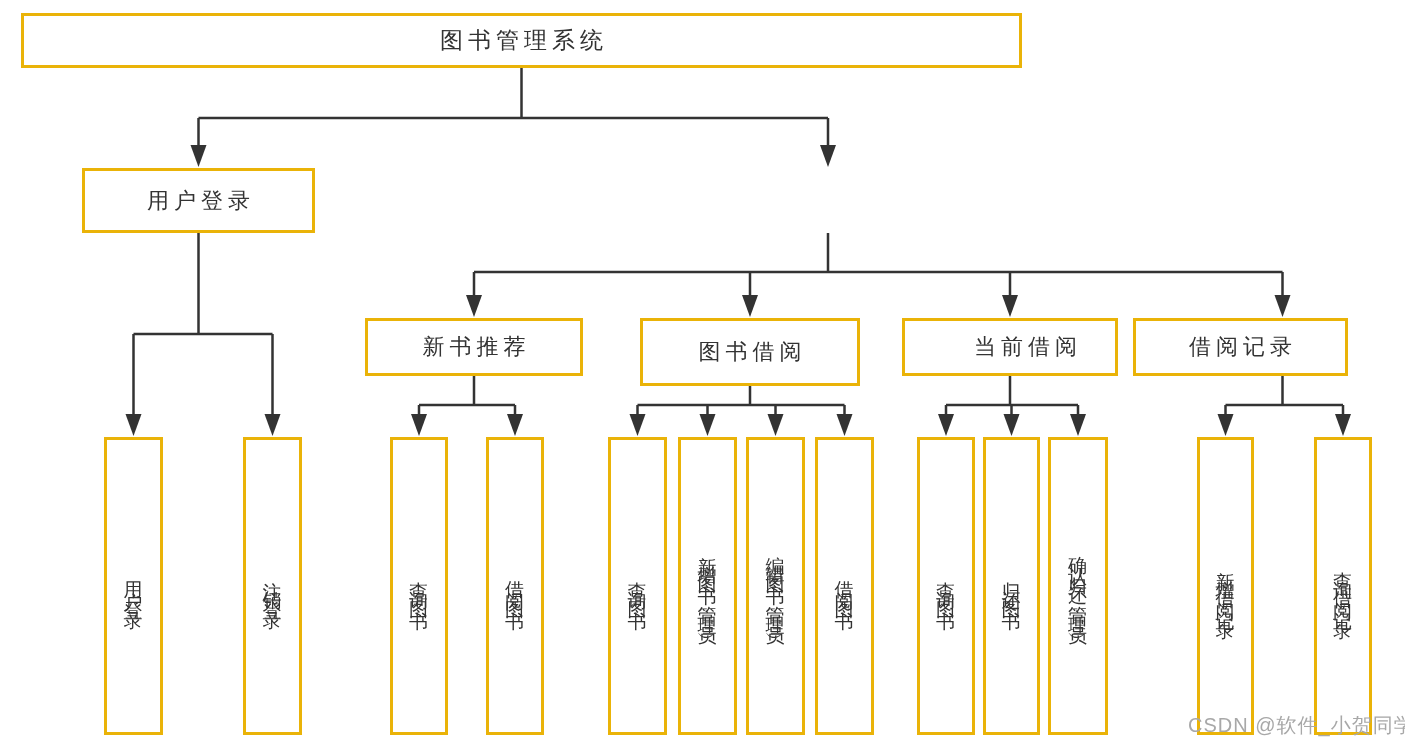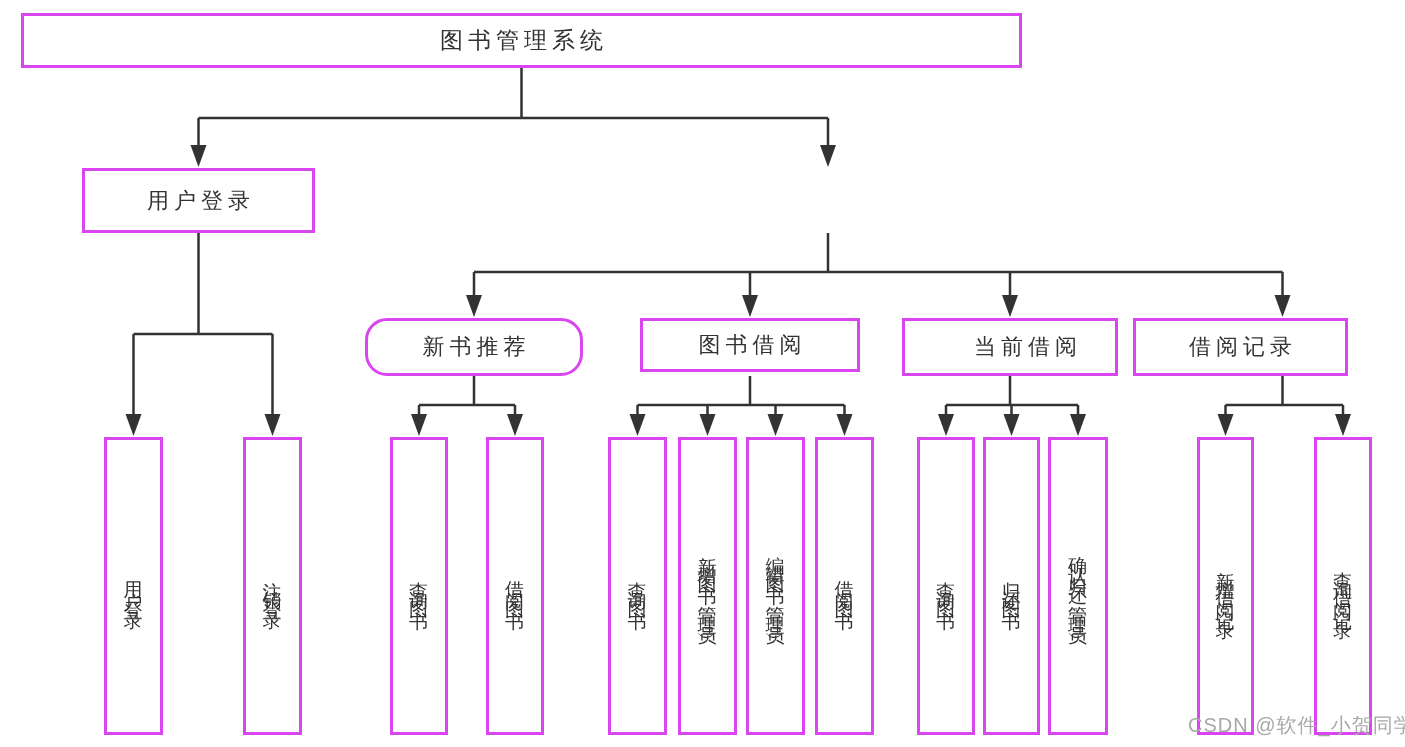--- a/index.html
+++ b/index.html
@@ -6,21 +6,21 @@
   .stage {
     position:relative;
     width:1405px; height:747px;
     background:#ffffff;
     font-family:"Liberation Sans","DejaVu Sans",sans-serif;
     overflow:hidden;
   }
   .wires { position:absolute; left:0; top:0; width:1405px; height:747px; }
   .node {
     position:absolute; box-sizing:border-box;
-    background:#ffffff; border:3px solid #d946ef;
+    background:#ffffff; border:3px solid #eab308;
     display:flex; align-items:center; justify-content:center;
     color:#333333;
   }
   .hbox { font-size:22px; letter-spacing:5px; text-indent:5px; white-space:nowrap; }
   .hbox.root { font-size:23px; }
   .vbox span {
     writing-mode:vertical-rl;
     text-orientation:mixed;
     font-size:19px;
     letter-spacing:10px;
@@ -75,22 +75,22 @@
       <polygon points="1070,414 1086,414 1078,436"></polygon>
       <polygon points="1217.5,414 1233.5,414 1225.5,436"></polygon>
       <polygon points="1335,414 1351,414 1343,436"></polygon>
     </g>
   </svg>
 
   <div class="node hbox root" style="left:21px; top:13px; width:1001px; height:55px;">图书管理系统</div>
 
   <div class="node hbox" style="left:82px; top:168px; width:233px; height:65px;">用户登录</div>
 
-  <div class="node hbox" style="left:365px; top:318px; width:218px; height:58px;border-radius:22px;">新书推荐</div>
-  <div class="node hbox" style="left:640px; top:318px; width:220px; height:54px;">图书借阅</div>
+  <div class="node hbox" style="left:365px; top:318px; width:218px; height:58px;">新书推荐</div>
+  <div class="node hbox" style="left:640px; top:318px; width:220px; height:68px;">图书借阅</div>
   <div class="node hbox" style="left:902px; top:318px; width:216px; height:58px;padding-left:31px;">当前借阅</div>
   <div class="node hbox" style="left:1133px; top:318px; width:215px; height:58px;">借阅记录</div>
 
   <div class="node vbox" style="left:104px; top:437px; width:59px; height:298px;">
     <span>用户登录</span>
   </div>
   <div class="node vbox" style="left:243px; top:437px; width:59px; height:298px;">
     <span>注销登录</span>
   </div>
 

